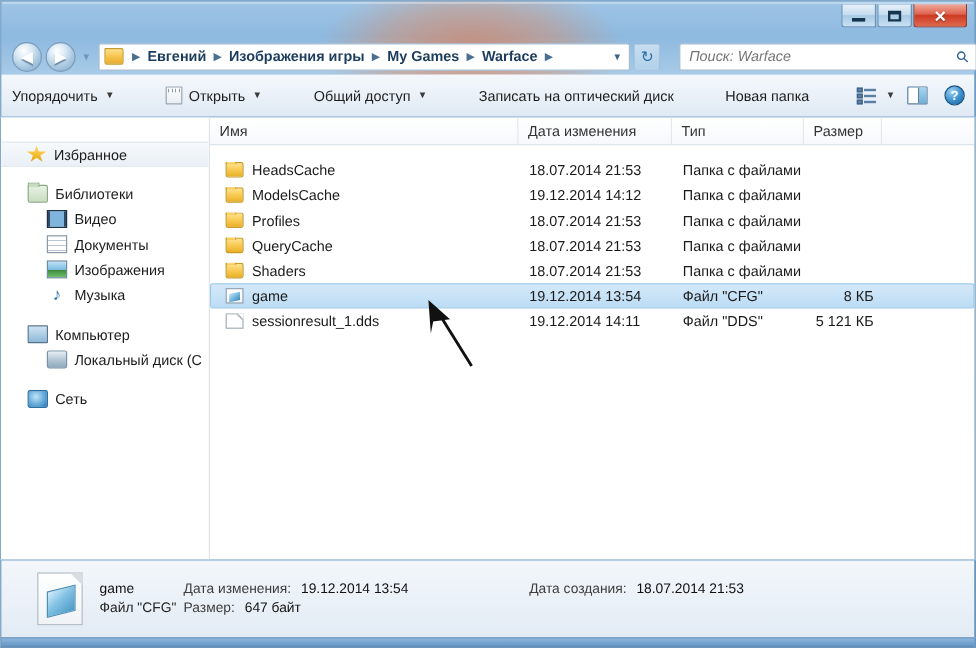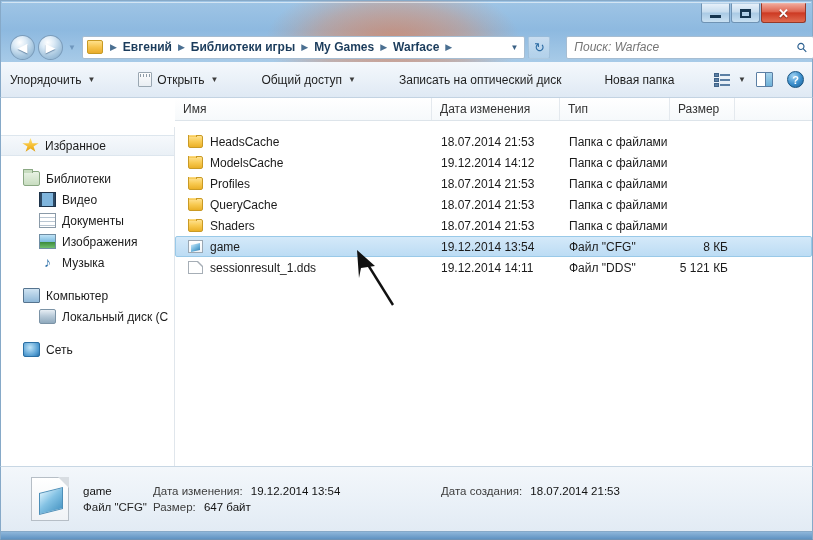--- a/index.html
+++ b/index.html
@@ -186,24 +186,23 @@
     position: absolute; left: 0; top: 98px; width: 813px; height: 368px;
     border-left: 1px solid #86a9c8; border-right: 1px solid #86a9c8;
     background: #ffffff;
     display: flex;
   }
 
   #sidebar {
     width: 174px; height: 100%;
     background: #ffffff;
     border-right: 1px solid #e0e6ec;
-    padding-top: 8px;
+    padding-top: 20px;
     font-size: 12px; color: #1c1c1c;
     overflow: hidden;
-    margin-top: 29px;
   }
   .nav-group { margin-bottom: 12px; }
   .nav-row {
     display: flex; align-items: center; height: 21px;
     padding-left: 22px; white-space: nowrap;
   }
   .nav-row.header-row { padding-left: 22px; }
   .nav-row.child { padding-left: 38px; }
   .nav-row.selected {
     background: linear-gradient(180deg, #f6f9fc 0%, #eaf0f6 100%);
@@ -385,21 +384,21 @@
       </div>
       <div id="nav-dropdown">
         <span>▼</span>
       </div>
 
       <div id="breadcrumb-bar">
         <span id="bc-folder-icon"></span>
         <span class="bc-sep">▶</span>
         <span class="bc-crumb">Евгений</span>
         <span class="bc-sep">▶</span>
-        <span class="bc-crumb">Библиотеки игры</span>
+        <span class="bc-crumb">Изображения игры</span>
         <span class="bc-sep">▶</span>
         <span class="bc-crumb">My Games</span>
         <span class="bc-sep">▶</span>
         <span class="bc-crumb">Warface</span>
         <span class="bc-sep">▶</span>
         <span id="bc-dropdown">▼</span>
       </div>
 
       <div id="refresh-button">
         <span>↻</span>

